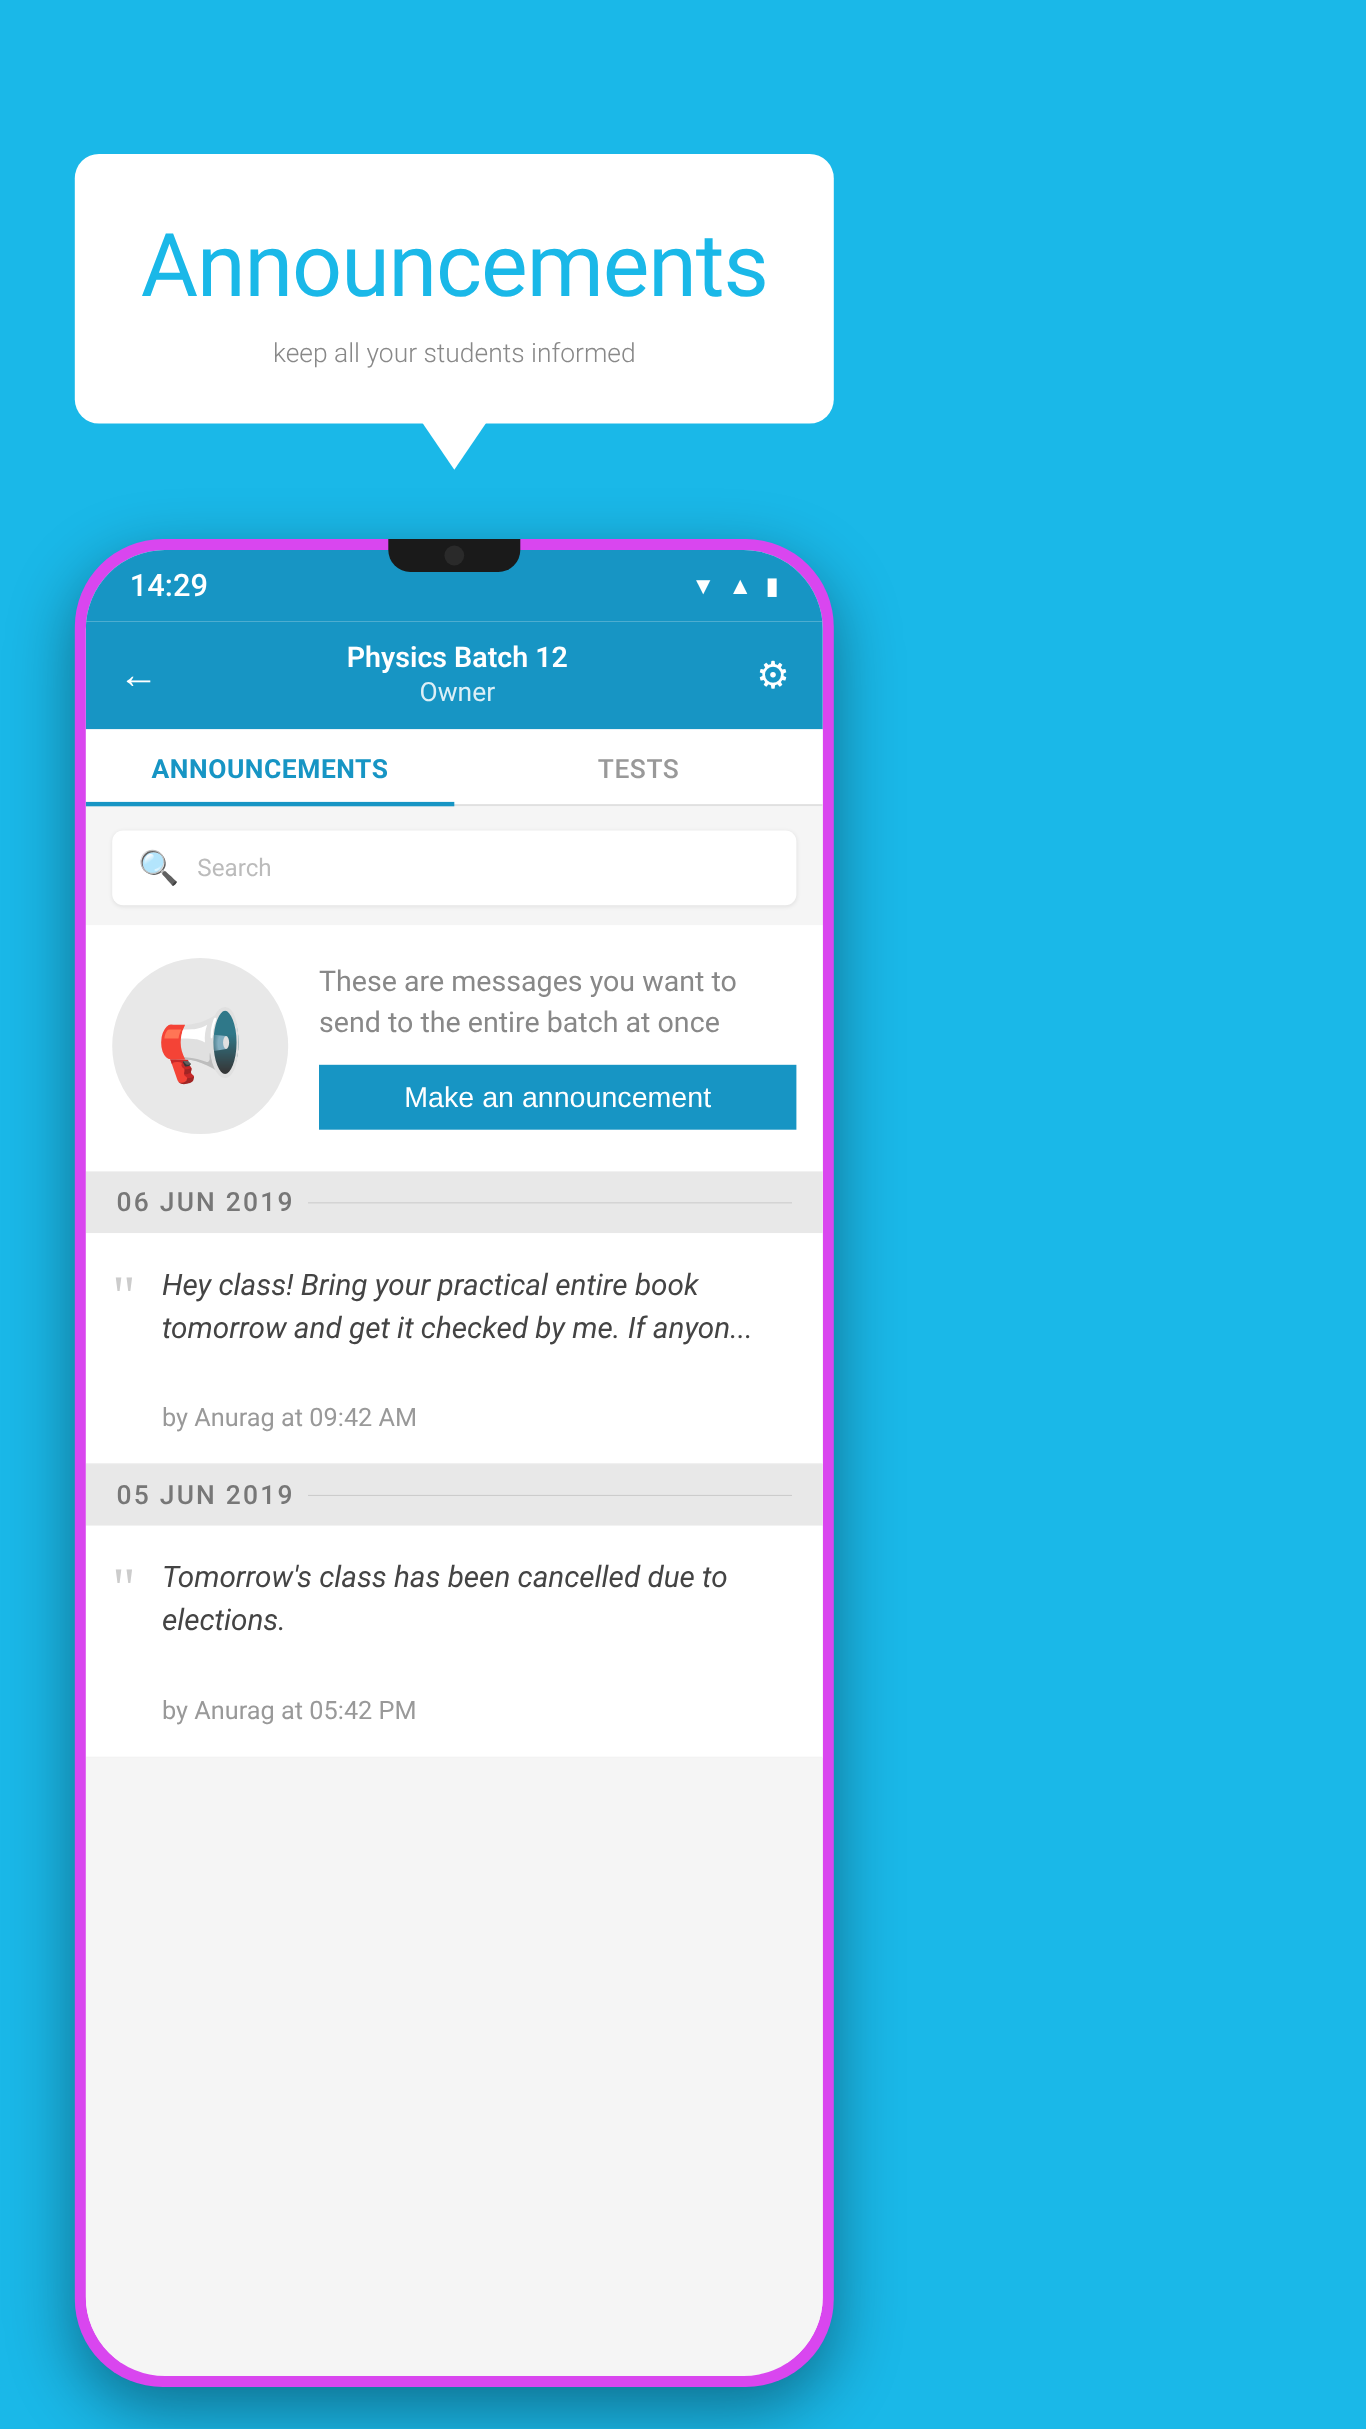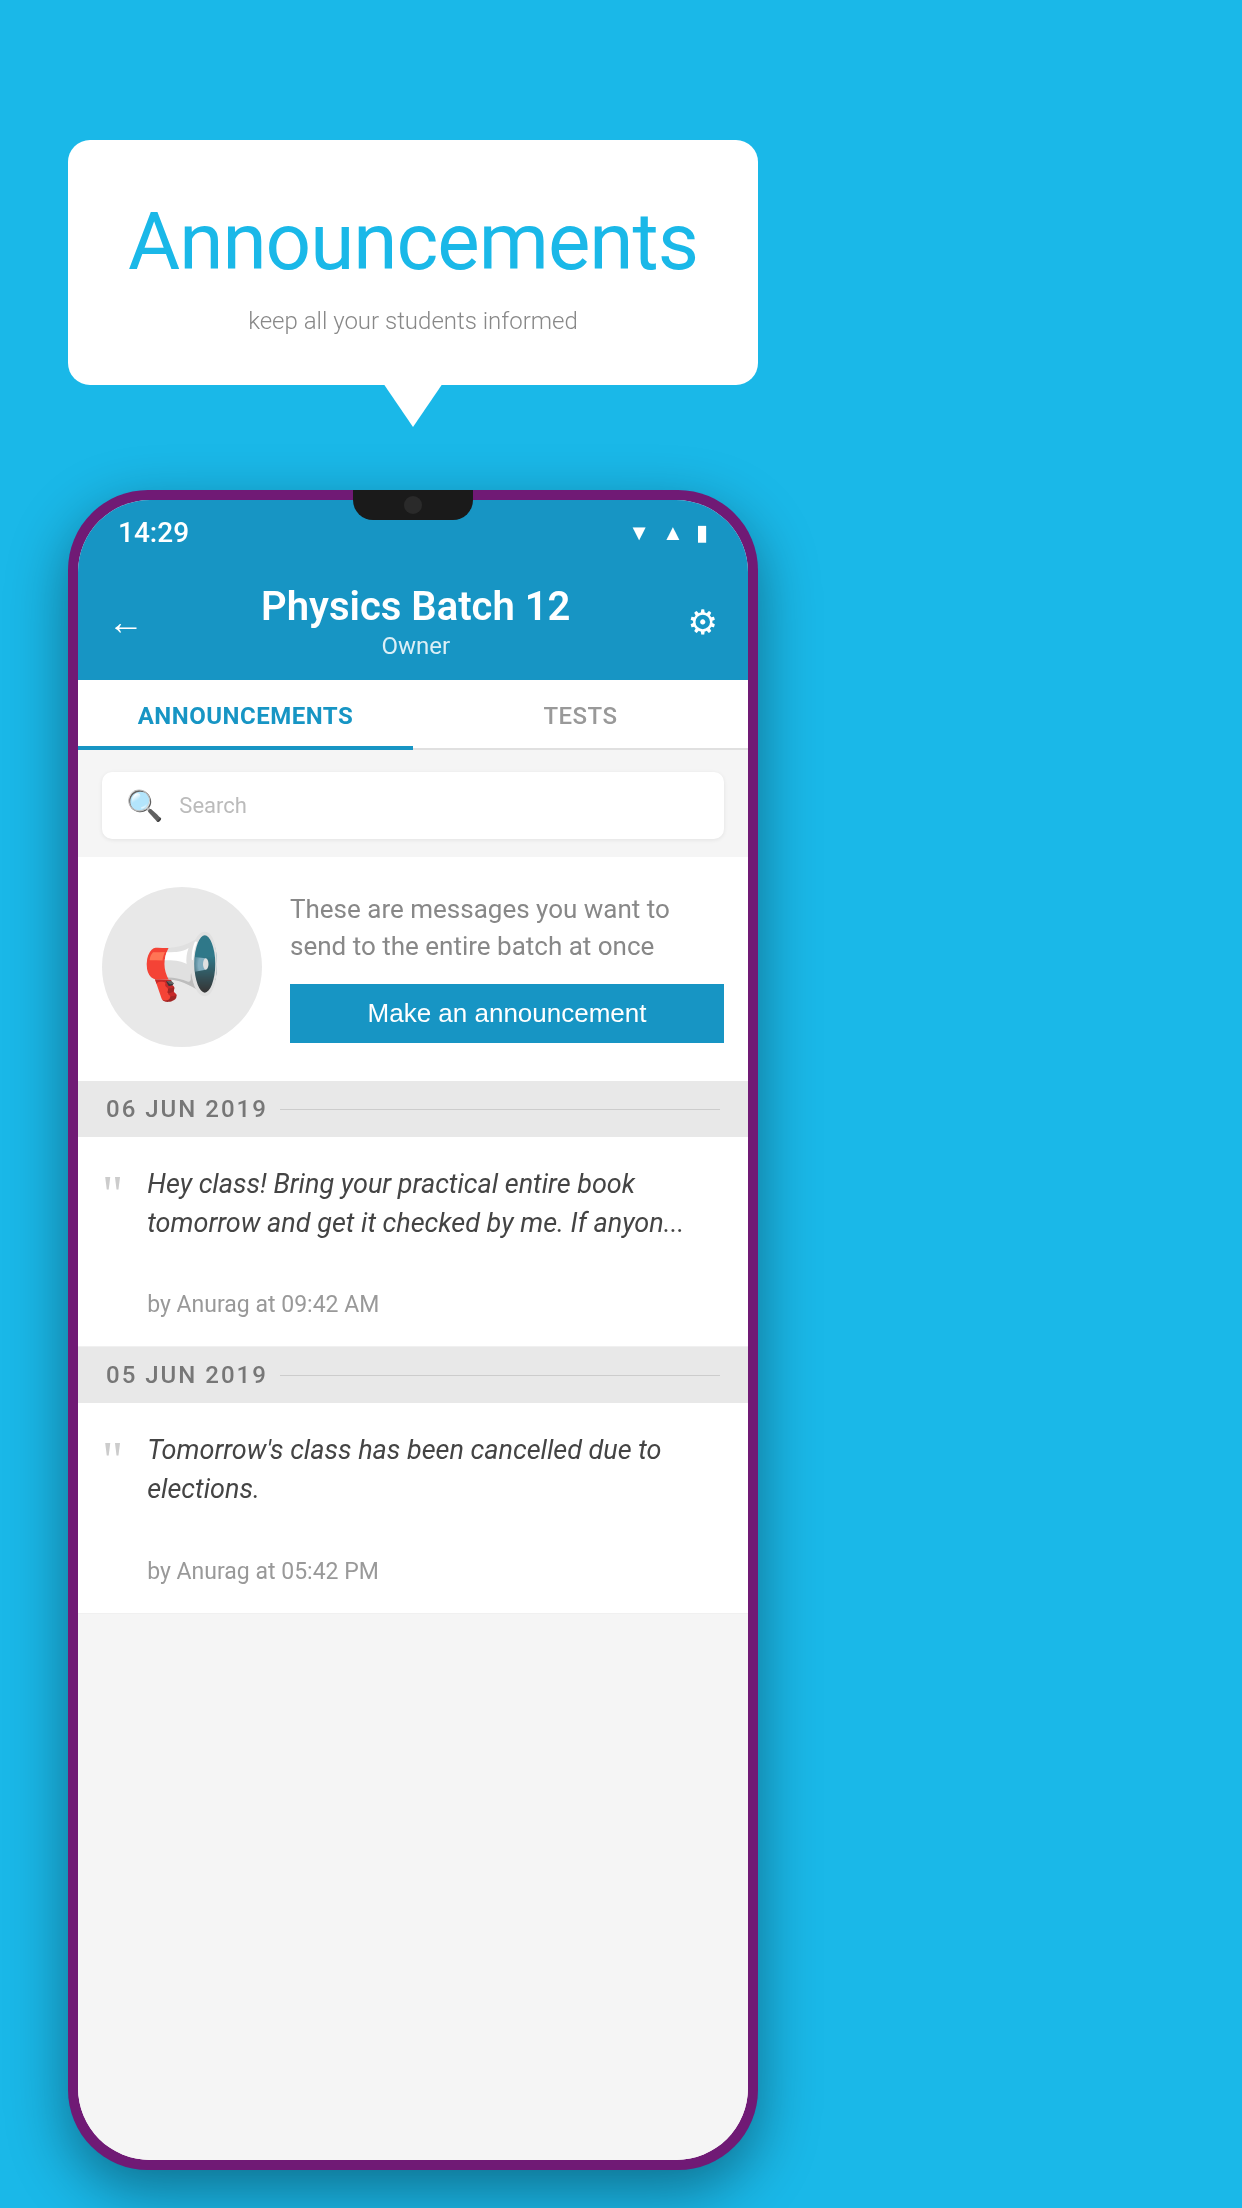--- a/index.html
+++ b/index.html
@@ -52,21 +52,21 @@
       font-weight: 300;
     }
 
     
     .phone-frame {
       position: absolute;
       top: 490px;
       left: 68px;
       width: 690px;
       height: 1680px;
-      background: #701a75;
+      background: #d946ef;
       border-radius: 80px;
       padding: 0;
       box-shadow: 0 20px 60px rgba(0,0,0,0.4);
       overflow: hidden;
     }
     .phone-inner {
       position: absolute;
       top: 10px;
       left: 10px;
       right: 10px;
@@ -132,21 +132,21 @@
     .back-arrow {
       color: white;
       font-size: 36px;
       cursor: pointer;
     }
     .header-title-section {
       text-align: center;
     }
     .header-title {
       color: white;
-      font-size: 40px;
+      font-size: 26px;
       font-weight: 600;
     }
     .header-subtitle {
       color: rgba(255,255,255,0.85);
       font-size: 24px;
       margin-top: 2px;
     }
     .settings-icon {
       color: white;
       font-size: 34px;

